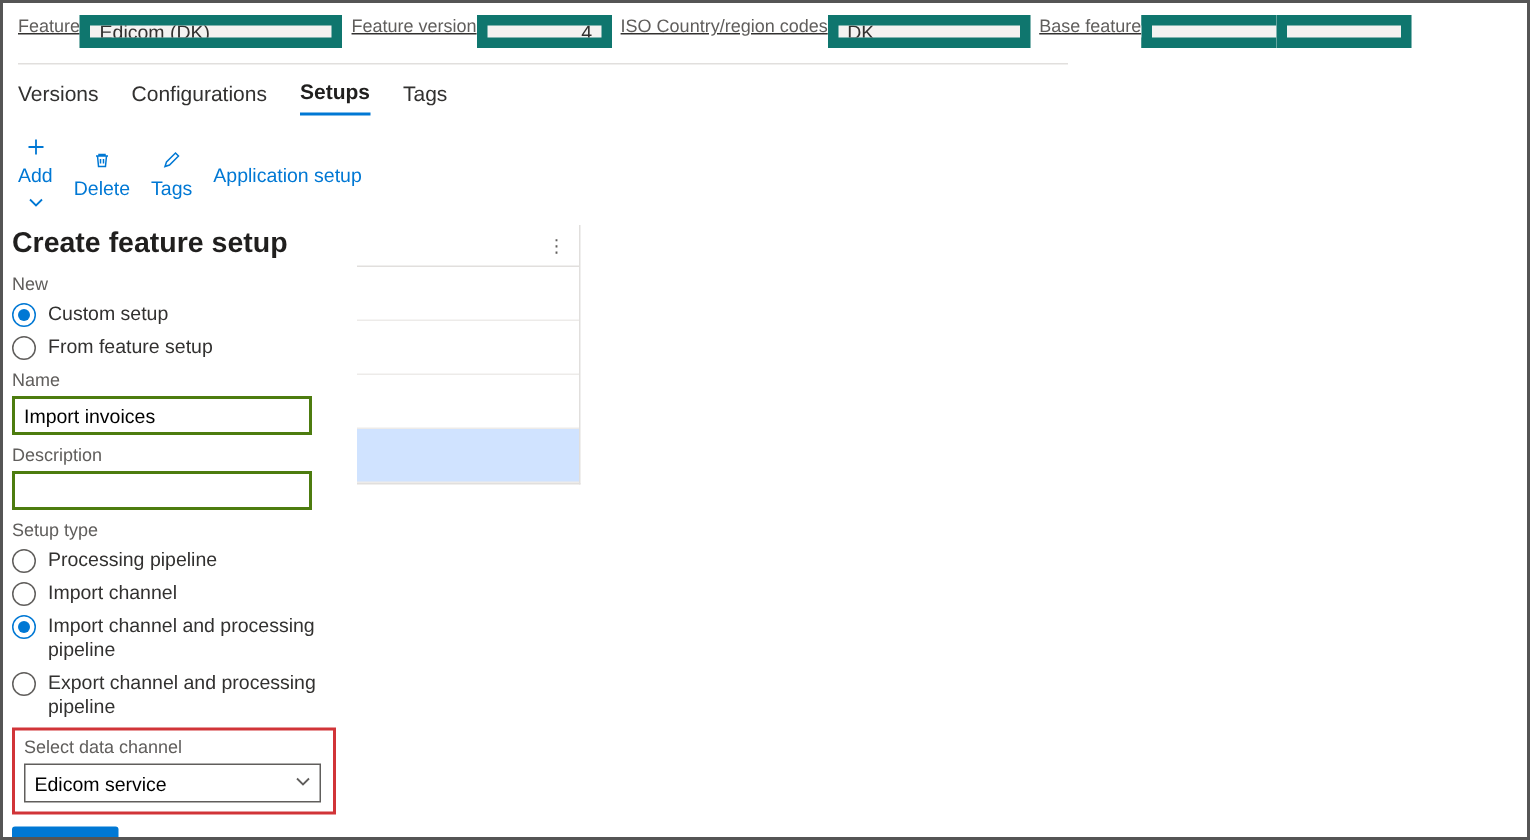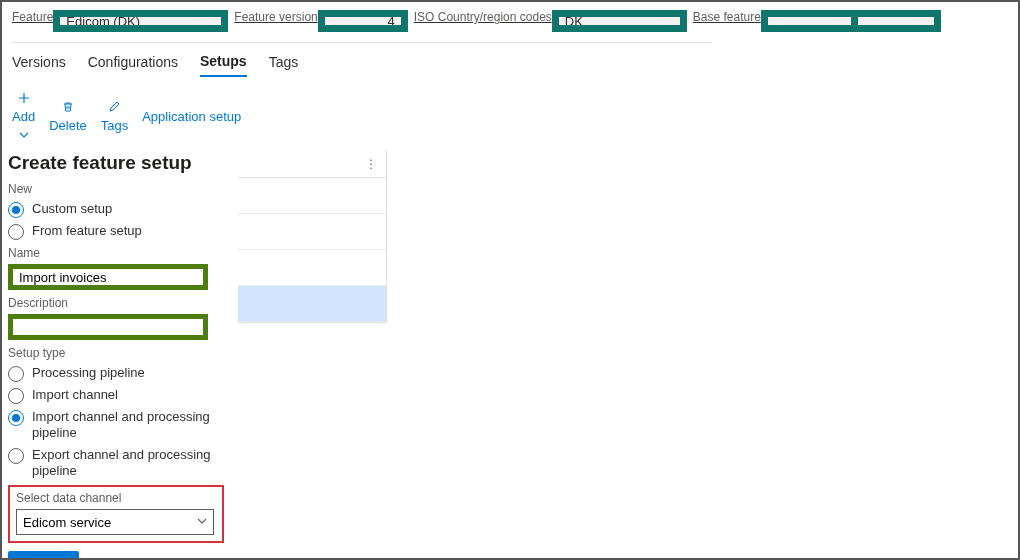--- a/index.html
+++ b/index.html
@@ -79,21 +79,21 @@
   .section-label { font-size: 12px; color: #605e5c; margin: 6px 0 4px 0; }
   .radio-row { display: flex; align-items: flex-start; gap: 8px; margin: 5px 0; cursor: pointer; }
   .radio {
     width: 16px; height: 16px; border: 1px solid #605e5c; border-radius: 50%;
     display: inline-flex; align-items: center; justify-content: center; flex-shrink: 0; margin-top: 1px;
   }
   .radio.checked { border-color: #0078d4; }
   .radio.checked::after { content: ""; width: 8px; height: 8px; background: #0078d4; border-radius: 50%; }
   .radio-label { font-size: 13px; color: #323130; line-height: 1.25; }
   .text-input {
-    width: 200px; height: 26px; border: 5px solid #4d7c0f;
+    width: 200px; height: 26px; border: 2px solid #4d7c0f;
     padding: 0 6px; font-size: 13px; font-family: inherit;
   }
   .highlight-box {
     border: 2px solid #d13438;
     padding: 4px 6px 6px 6px;
     width: 216px;
     margin-top: 6px;
   }
   .select-wrap {
     position: relative;

